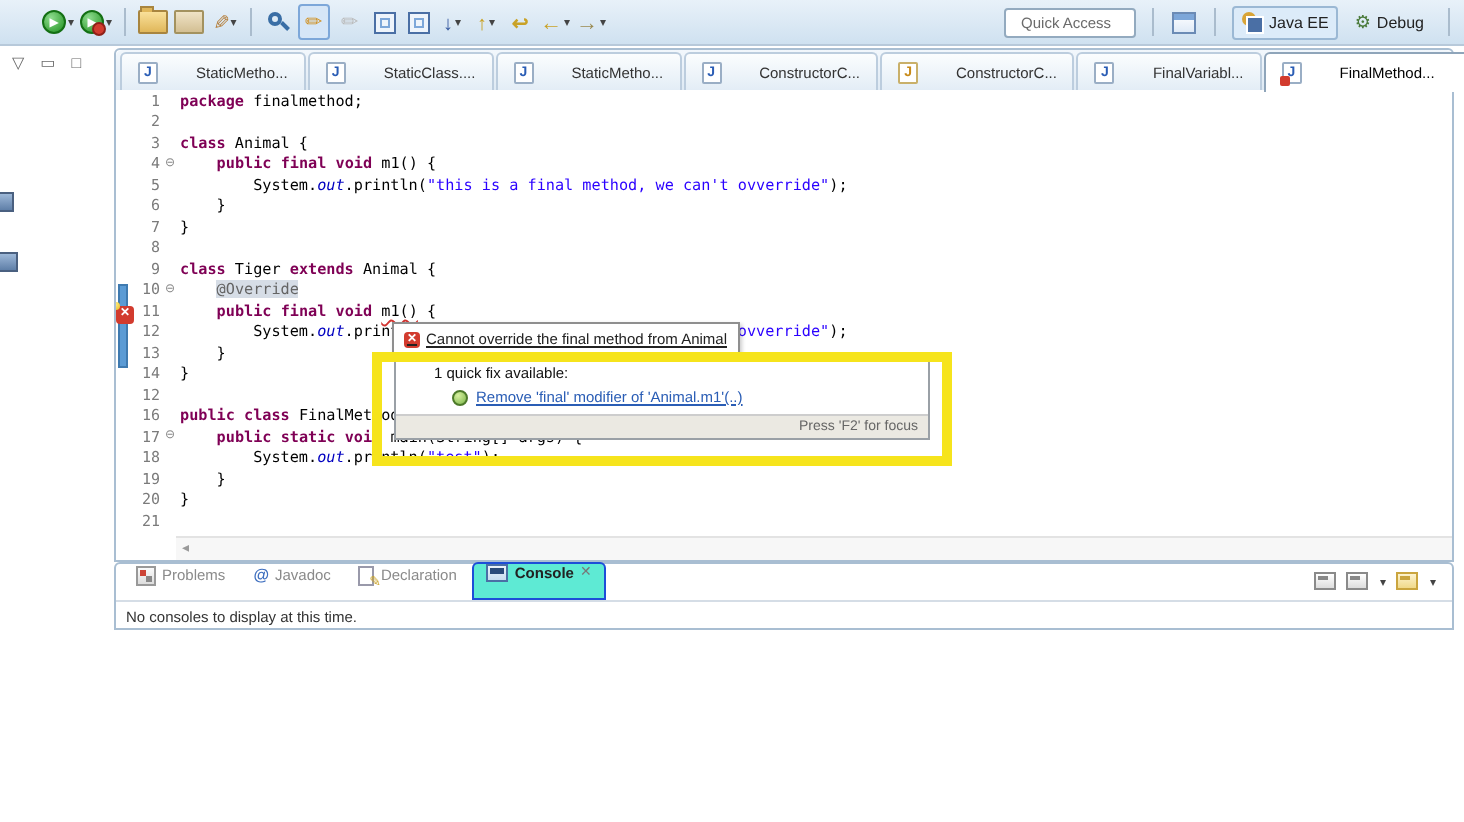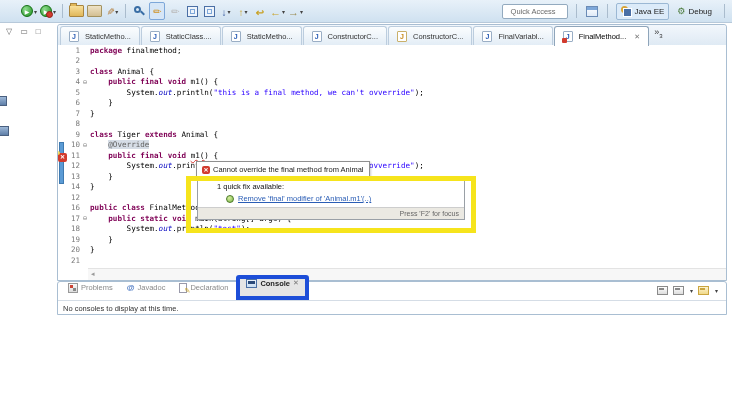--- a/index.html
+++ b/index.html
@@ -62,21 +62,21 @@
   .ic-debug{font-size:9px;color:#4a7a3a;line-height:10px;}
   .ic-debug::before{content:'⚙';}
   
   .mini-controls{position:absolute;left:6px;top:27px;display:flex;gap:8px;font-size:8px;color:#6a6a6a;}
   .cut-icon{position:absolute;left:0;width:6px;height:8px;background:linear-gradient(#9db8d8,#5f7fa8);border:1px solid #4a6080;border-left:none;}
   
   .editor-group{position:absolute;left:57px;top:24px;width:670px;height:257px;
       border:1px solid #a9bed2;border-radius:3px 3px 0 0;box-sizing:border-box;background:#fff;}
   .tabstrip{position:relative;height:20px;display:flex;align-items:flex-end;padding-left:2px;
       background:linear-gradient(#f2f7fc,#dfeaf4);border-bottom:1px solid #a9bed2;border-radius:3px 3px 0 0;}
-  .etab{display:inline-flex;align-items:center;gap:6px;height:19px;padding:0 8px;font-size:7.5px;
+  .etab{display:inline-flex;align-items:center;gap:19px;height:19px;padding:0 8px;font-size:7.5px;
       color:#333;background:linear-gradient(#fbfdfe,#e3edf6);border:1px solid #bccdde;border-bottom:none;
       border-radius:3px 3px 0 0;margin-right:1px;white-space:nowrap;box-sizing:border-box;}
   .etab.active{background:#fff;border-color:#8fa5ba;position:relative;z-index:2;margin-bottom:-1px;height:20px;color:#000;justify-content:space-between;}
   .etab .close{font-size:7px;color:#777;margin-left:2px;}
   .ic-jfile{width:10px;height:11px;background:#fff;border:1px solid #9aaec5;border-radius:1px;
       font:bold 7px/10px "Liberation Sans",sans-serif;color:#2a5db5;text-align:center;position:relative;box-sizing:border-box;}
   .ic-jfile::before{content:'J';}
   .ic-jfile.warn{color:#c78a19;border-color:#c9b06a;}
   .ic-jfile.error::after{content:'';position:absolute;left:-2px;bottom:-2px;width:5px;height:5px;
       background:#d23b2e;border-radius:1px;}
@@ -96,41 +96,41 @@
   .gutter-error{position:absolute;left:0;top:108px;width:9px;height:9px;background:#d23b2e;border-radius:2px;
       color:#fff;font:bold 6px/9px "Liberation Sans",sans-serif;text-align:center;z-index:3;}
   .gutter-error::before{content:'✕';}
   .gutter-error::after{content:'';position:absolute;left:-2px;top:-2px;width:4px;height:4px;border-radius:50%;
       background:radial-gradient(circle at 35% 30%,#fff48f,#e8b820);}
   .hscroll{position:absolute;left:30px;right:0;bottom:0;height:11px;background:#f7f7f7;border-top:1px solid #e3e3e3;}
   .hscroll .arr{position:absolute;left:3px;top:1px;font-size:7px;color:#9a9a9a;}
   
   .err-tooltip{position:absolute;left:196px;top:161px;height:15px;display:flex;align-items:center;gap:3px;
       background:#fff;border:1px solid #8f8f8f;padding:0 5px;font-size:7.5px;color:#222;z-index:5;
-      box-shadow:1px 1px 2px rgba(0,0,0,.2);}
+      box-shadow:1px 1px 2px rgba(0,0,0,.2);text-decoration:underline;}
   .ic-error{width:8px;height:8px;background:#d23b2e;border-radius:2px;color:#fff;
       font:bold 6px/8px "Liberation Sans",sans-serif;text-align:center;flex:none;}
   .ic-error::before{content:'✕';}
   .quickfix{position:absolute;left:197px;top:179px;width:268px;height:41px;background:#fff;
       border:1px solid #9aa0a6;z-index:6;box-sizing:border-box;padding-left:14px;}
   .quickfix .hdr{font-size:7.5px;color:#111;padding:2px 0 0 5px;}
   .quickfix .fixrow{display:flex;align-items:center;gap:4px;padding:3px 0 0 14px;}
   .ic-bulb{width:8px;height:8px;border-radius:50%;flex:none;
       background:radial-gradient(circle at 35% 30%,#d8f0a0,#7ab648);border:1px solid #4d7a2a;box-sizing:border-box;}
   .fix-link{font-size:7.5px;color:#2a5db5;text-decoration:underline;}
   .quickfix .ftr{position:absolute;left:0;right:0;bottom:0;height:11px;background:#ebe9e2;
       border-top:1px solid #cdcdcd;font-size:7px;color:#666;text-align:right;padding-right:5px;line-height:11px;}
   .yellow-box{position:absolute;left:186px;top:176px;width:290px;height:57px;border:5px solid #f6e41c;
       z-index:9;pointer-events:none;box-sizing:border-box;}
   
   .console-panel{position:absolute;left:57px;top:281px;width:670px;height:34px;background:#fff;
       border:1px solid #a9bed2;border-radius:3px 3px 0 0;box-sizing:border-box;}
   .ctabs{position:relative;height:18px;display:flex;align-items:flex-end;padding-left:4px;gap:2px;}
   .ctab{display:inline-flex;align-items:flex-start;gap:3px;height:17px;padding:0 6px;font-size:7.5px;color:#8a8a8a;white-space:nowrap;}
-  .ctab.active{background:#e5e5e5;border:4px solid #1d4ed8;border-radius:3px 3px 0 0;color:#222;font-weight:bold;}
+  .ctab.active{background:#5eead4;border:1px solid #1d4ed8;border-radius:3px 3px 0 0;color:#222;font-weight:bold;}
   .ctab .close{font-size:7px;color:#777;font-weight:normal;}
   .ic-problems{width:10px;height:10px;background:linear-gradient(#fafafa,#ddd);border:1px solid #999;position:relative;box-sizing:border-box;}
   .ic-problems::before{content:'';position:absolute;left:1px;top:1px;width:3px;height:3px;background:#cc4436;}
   .ic-problems::after{content:'';position:absolute;right:1px;bottom:1px;width:3px;height:3px;background:#888;}
   .ic-javadoc{font-size:8px;color:#3f6fbf;font-weight:bold;}
   .ic-decl{width:8px;height:10px;background:#fff;border:1px solid #99a;position:relative;box-sizing:border-box;}
   .ic-decl::after{content:'✎';position:absolute;right:-4px;bottom:-3px;font-size:7px;color:#c9a227;}
   .ic-console{width:11px;height:9px;border:1px solid #4a6fa5;background:linear-gradient(#eaf2fb,#c8dcf0);position:relative;box-sizing:border-box;}
   .ic-console::before{content:'';position:absolute;left:1px;right:1px;top:1px;height:3px;background:#2a4a7a;}
   .console-toolbar{position:absolute;right:8px;top:4px;display:flex;align-items:center;gap:5px;}

